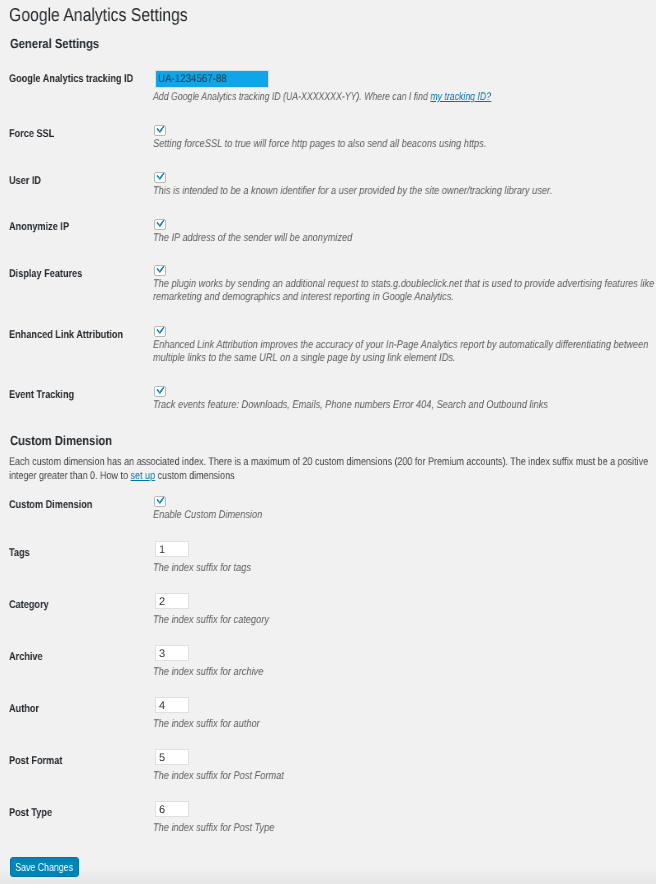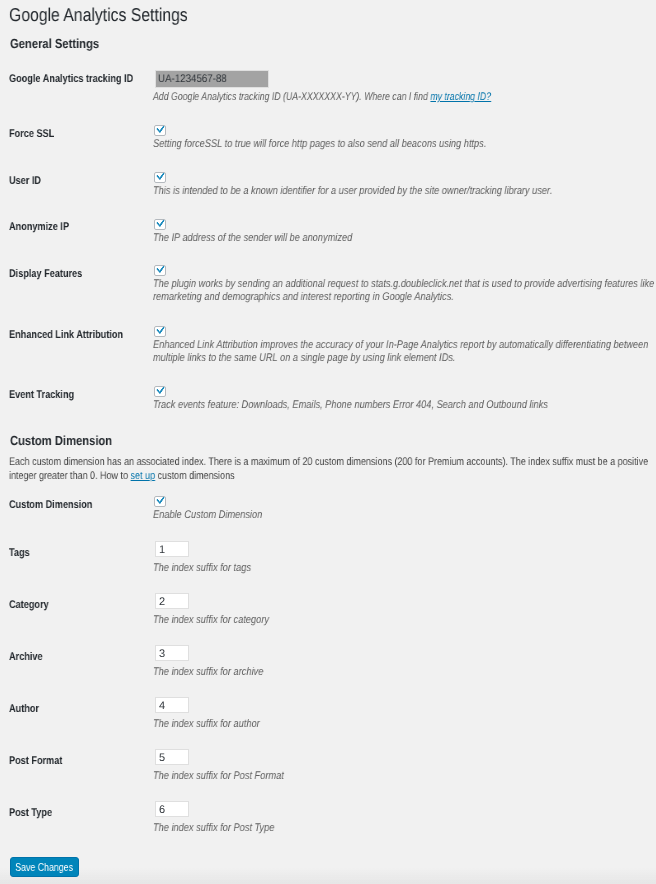--- a/index.html
+++ b/index.html
@@ -10,21 +10,21 @@
 .page-title{position:absolute;left:9px;top:4px;font-size:18.5px;font-weight:400;color:#23282d;margin:0;white-space:nowrap;transform-origin:0 0;transform:scaleX(0.852);}
 .section-title{position:absolute;left:10px;font-size:13.2px;font-weight:700;color:#23282d;margin:0;white-space:nowrap;transform-origin:0 0;transform:scaleX(0.85);}
 .row-label{position:absolute;left:9.3px;font-size:11.2px;font-weight:700;color:#23282d;white-space:nowrap;transform-origin:0 0;transform:scaleX(0.818);}
 .desc{position:absolute;left:152.7px;font-size:11.2px;font-style:italic;color:#5e5e5e;white-space:nowrap;transform-origin:0 0;transform:scaleX(0.825);line-height:12.5px;}
 .desc-wrap{white-space:normal;width:612px;}
 .desc a{color:#0073aa;text-decoration:underline;font-style:italic;}
 .intro{position:absolute;left:9px;font-size:11px;color:#444;transform-origin:0 0;transform:scaleX(0.818);line-height:14px;width:782px;}
 .intro a{color:#0073aa;text-decoration:underline;}
 .checkbox{position:absolute;left:153.8px;width:9.6px;height:9.4px;background:#fff;border:1px solid #b4b9be;border-radius:2px;box-sizing:content-box;display:block;}
 .checkbox>span{position:absolute;left:0px;top:-0.6px;display:block;line-height:0;}
-.txtinput{position:absolute;left:155px;width:114px;height:18px;border:1px solid #dfdfdf;background:#a3a3a3;box-sizing:border-box;display:block;}
+.txtinput{position:absolute;left:155px;width:114px;height:18px;border:1px solid #dfdfdf;background:#0ea5e9;box-sizing:border-box;display:block;}
 .txtinput>span{position:absolute;left:2px;top:1.8px;font-size:11px;color:#32373c;transform-origin:0 0;transform:scaleX(0.885);white-space:nowrap;line-height:12px;}
 .numinput{position:absolute;left:155px;width:33.5px;height:16px;border:1px solid #dfdfdf;background:#fff;box-sizing:border-box;display:block;}
 .numinput>span{position:absolute;left:3.3px;top:1.5px;font-size:11px;color:#32373c;line-height:12px;}
 .save-btn{position:absolute;left:10px;top:857px;width:69px;height:20px;background:#0085ba;border:1px solid #0073aa;border-radius:3px;color:#fff;font-size:11px;padding:0;cursor:pointer;font-family:"Liberation Sans",sans-serif;line-height:18px;overflow:hidden;display:flex;align-items:center;justify-content:center;box-sizing:border-box;}
 .save-btn>span{display:inline-block;transform-origin:50% 50%;transform:scaleX(0.80);white-space:nowrap;}
 </style>
 </head>
 <body>
 
 <div class="wrap">

